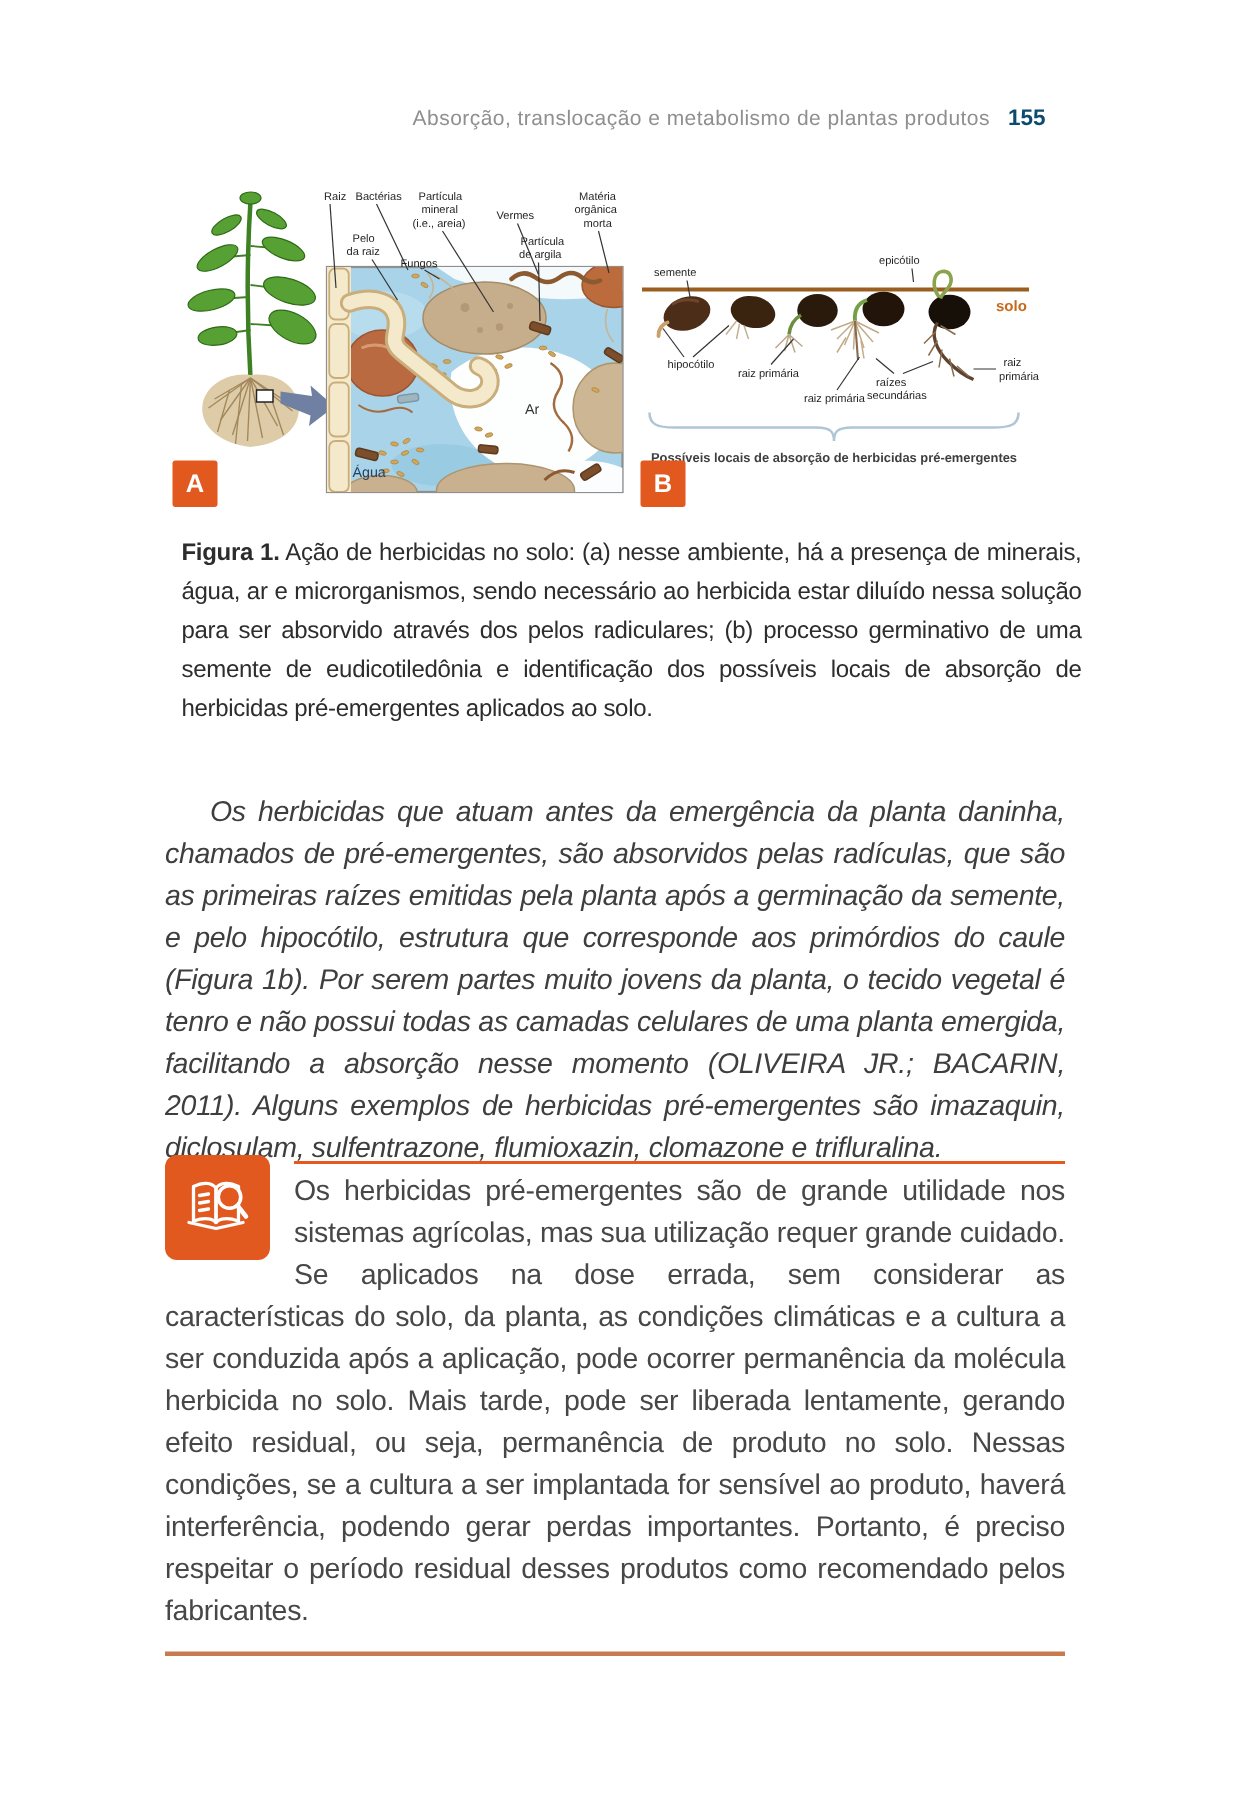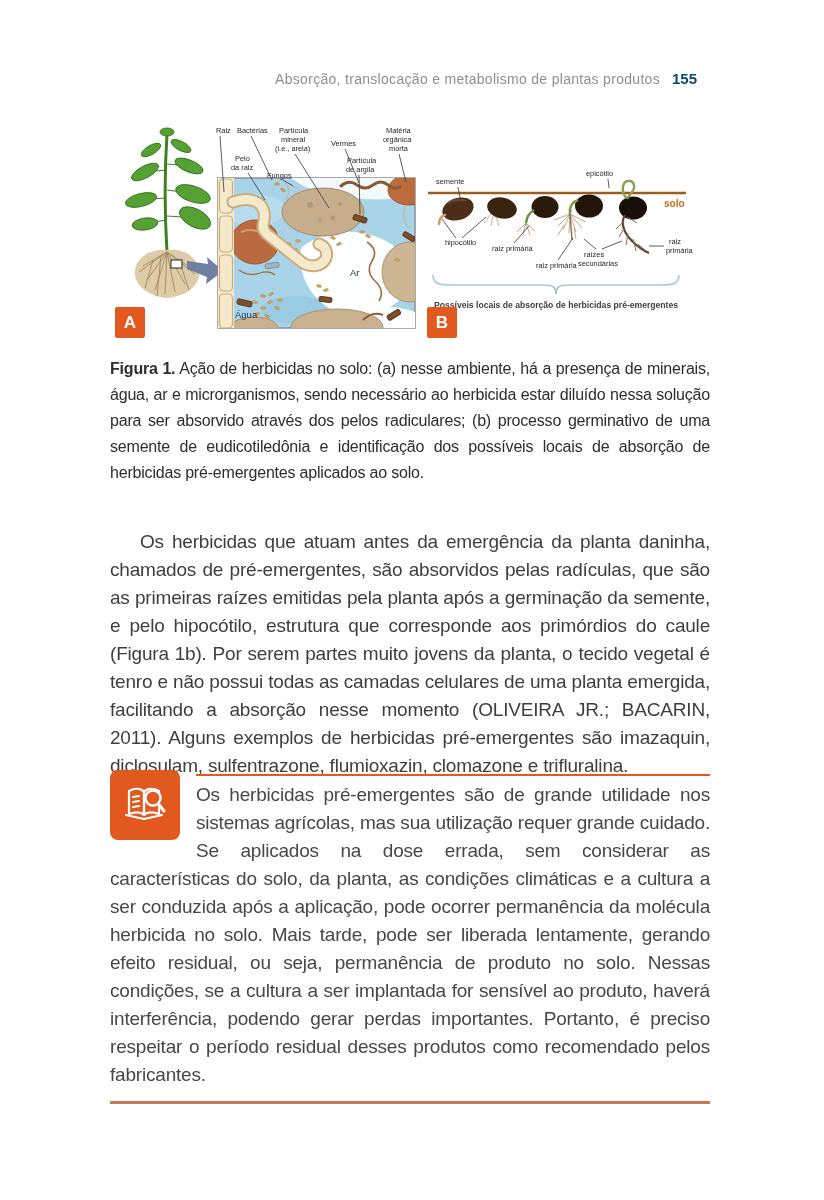--- a/index.html
+++ b/index.html
@@ -17,29 +17,29 @@
   .fig-b-svg{position:absolute;left:323px;top:45px;}
   .badge{position:absolute;width:30px;height:31px;background:#e2591f;color:#fff;
          display:flex;align-items:center;justify-content:center;
          font-weight:bold;font-size:17px;border-radius:2px;}
   .badge-a{left:10px;top:187px;}
   .badge-b{left:322px;top:187px;}
   .fl{font-size:7.4px;fill:#1f1f1f;}
   .ldr{stroke:#333;stroke-width:.8;fill:none;}
 
   
-  .caption{position:absolute;top:356px;left:110px;width:600px;
+  .caption{position:absolute;top:356px;left:121px;width:600px;
            font-size:16px;line-height:26px;letter-spacing:-.2px;color:#2d2d2d;}
   .caption p{margin:0;text-align:justify;}
   .caption p.fonte{text-align:left;}
 
   
   .body-par{position:absolute;top:528px;left:110px;width:600px;margin:0;
             font-size:19px;line-height:28px;letter-spacing:-.2px;color:#3e3e3e;
-            text-align:justify;text-indent:30px;}
+            text-align:justify;text-indent:30px;font-style:italic;}
 
   
   .callout{position:absolute;top:768px;left:110px;width:600px;}
   .callout-icon{float:left;width:70px;height:70px;margin:2px 16px 20px 0;
                 background:#e2591f;border-radius:8px;
                 display:flex;align-items:center;justify-content:center;}
   .callout-title-row{display:flex;align-items:center;gap:16px;padding-top:1px;}
   .callout-title{margin:0;font-size:25px;font-style:italic;font-weight:bold;color:#e8571c;}
   .title-rule{flex:1;height:0;border-top:2px solid #e8571c;margin-top:5px;}
   .callout-text{margin:5px 0 0;font-size:19px;line-height:28px;letter-spacing:-.2px;

